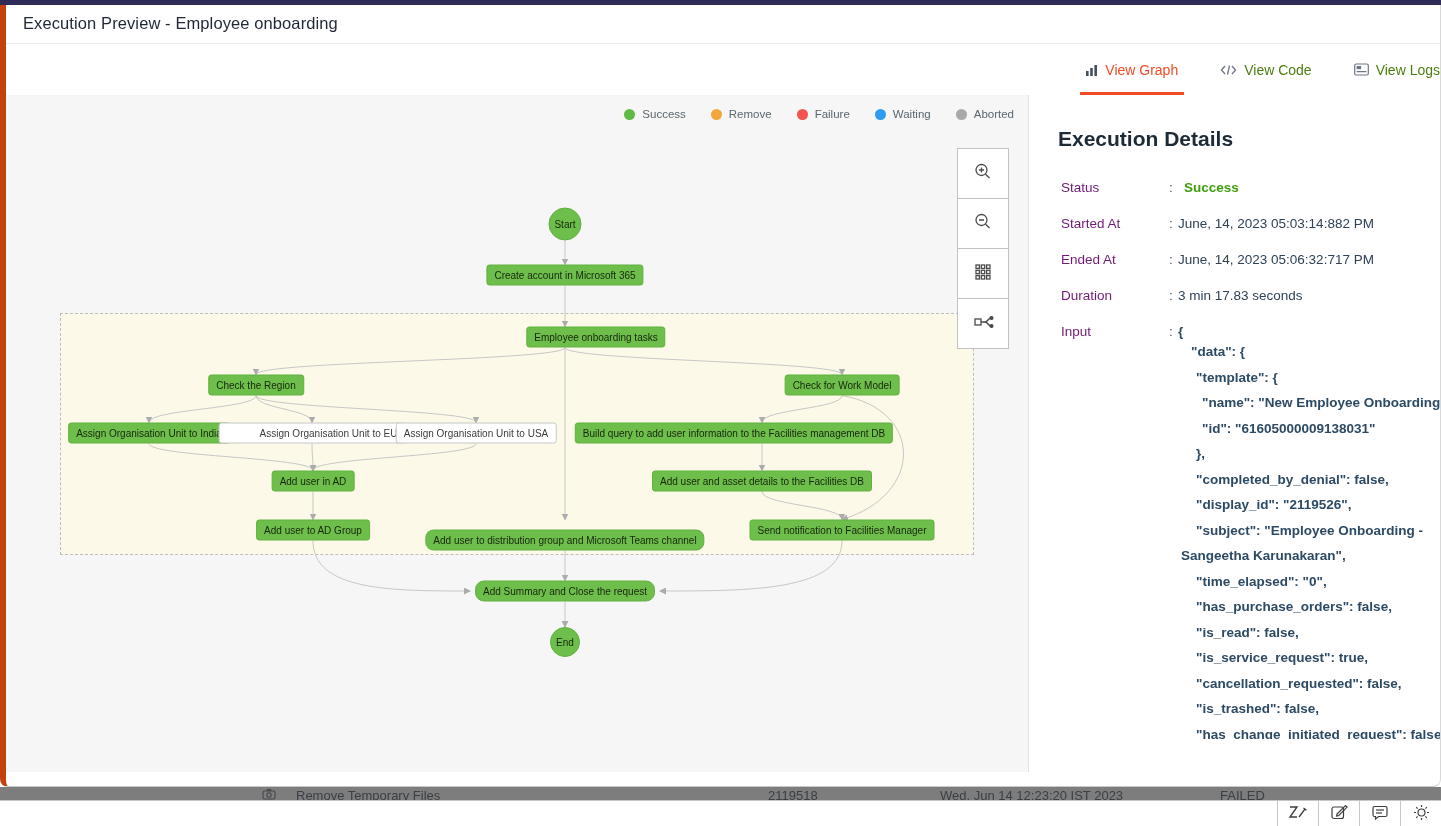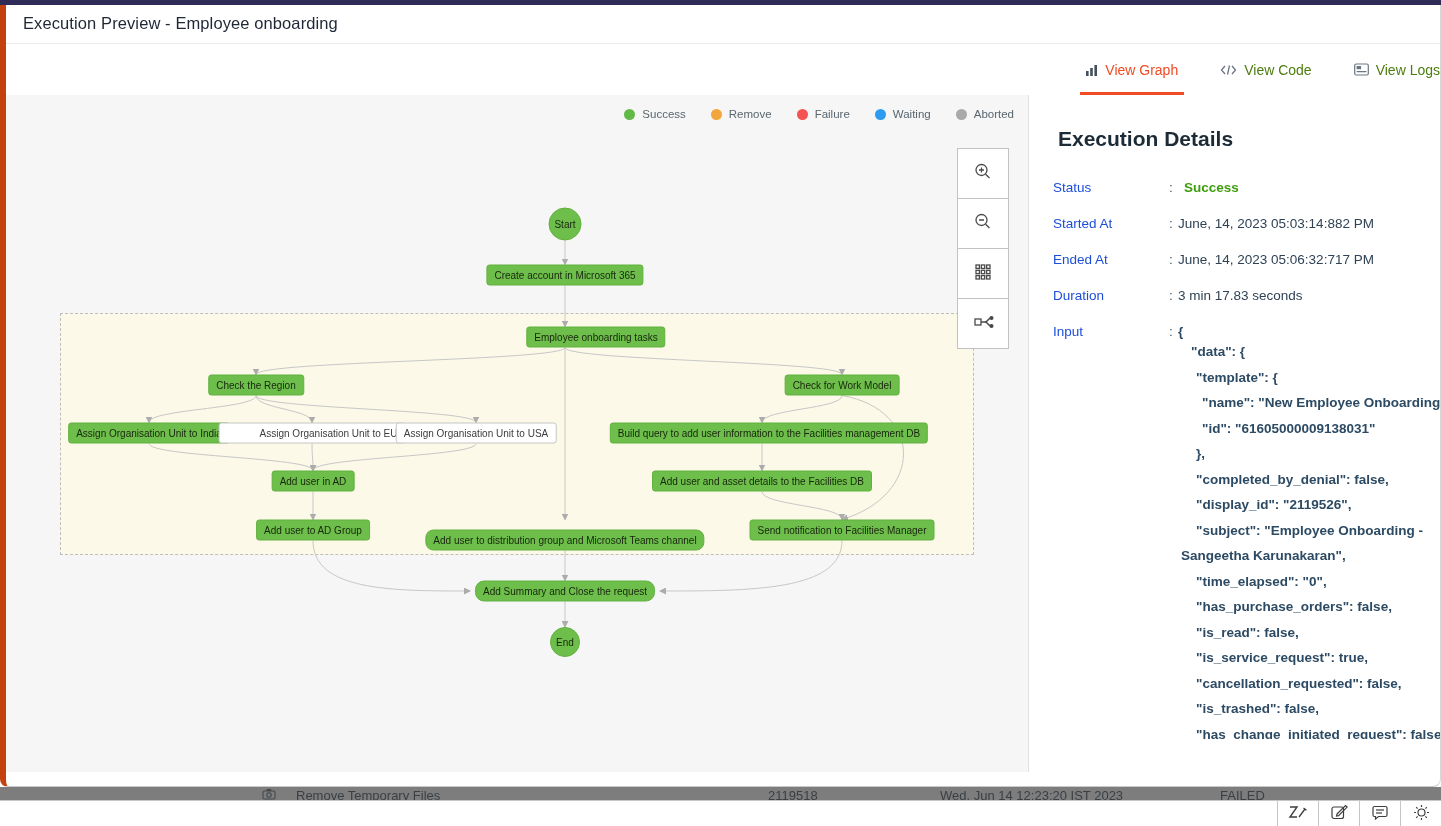--- a/index.html
+++ b/index.html
@@ -38,21 +38,21 @@
   .gtoolbar { position:absolute; left:951px; top:53px; width:52px; }
   .gbtn { width:52px; height:51px; background:#fff; border:1px solid #c2c2c2; margin-top:-1px; display:flex; align-items:center; justify-content:center; cursor:pointer; }
   .gbtn:first-child { margin-top:0; }
   .gbtn svg { stroke:#4a4a4a; fill:none; stroke-width:1.3; }
 
   .divider-v { position:absolute; left:1022px; top:0; width:1px; height:677px; background:#e2e2e2; }
 
   .side-panel { position:absolute; left:1023px; top:0; width:418px; height:677px; background:#fff; overflow:hidden; }
   .sp-title { position:absolute; left:29px; top:32px; font-size:21px; font-weight:700; color:#1c2b36; }
   .drow { position:absolute; left:0; width:100%; height:18px; font-size:13.5px; }
-  .dlabel { position:absolute; left:24px; color:#1d4ed8; }
+  .dlabel { position:absolute; left:32px; color:#701a75; }
   .dcolon { position:absolute; left:140px; color:#46555f; }
   .dval { position:absolute; left:149px; color:#2f4256; }
   .dval.green { color:#3f9e0d; font-weight:700; left:155px; }
   .dval.brace { color:#2c4a63; font-weight:700; }
   .json-block { position:absolute; left:149px; top:244px; width:265px; height:400px; overflow:hidden;
                 font-size:13.5px; color:#2c4a63; font-weight:600; }
   .json-line { height:25.5px; line-height:25.5px; white-space:nowrap; }
 
   .overlay-band { position:absolute; left:0; top:787px; width:1441px; height:13px; background:#7d7d7d; overflow:hidden; }
   .bg-row { position:absolute; top:0; width:100%; height:22px; font-size:13px; color:#3a3f44; }
@@ -139,21 +139,21 @@
           <div class="gnode success" style="left: 559px; top: 180px;">Create account in Microsoft 365</div>
           <div class="gnode success" style="left: 559px; top: 242px; margin-left: 31px;">Employee onboarding tasks</div>
           <div class="gnode success" style="left: 250px; top: 290px;">Check the Region</div>
           <div class="gnode success" style="left: 143px; top: 338px;">Assign Organisation Unit to India</div>
           <div class="gnode none" style="left: 306px; top: 338px; padding-left: 40px;">Assign Organisation Unit to EU</div>
           <div class="gnode none" style="left: 470px; top: 338px;">Assign Organisation Unit to USA</div>
           <div class="gnode success" style="left: 307px; top: 386px;">Add user in AD</div>
           <div class="gnode success" style="left: 307px; top: 435px;">Add user to AD Group</div>
           <div class="gnode success" style="left: 559px; top: 445px; border-radius: 8px;">Add user to distribution group and Microsoft Teams channel</div>
           <div class="gnode success" style="left: 836px; top: 290px;">Check for Work Model</div>
-          <div class="gnode success" style="left: 763px; top: 338px;">Build query to add user information to the Facilities management DB</div>
+          <div class="gnode success" style="left: 728px; top: 338px;">Build query to add user information to the Facilities management DB</div>
           <div class="gnode success" style="left: 756px; top: 386px;">Add user and asset details to the Facilities DB</div>
           <div class="gnode success" style="left: 836px; top: 435px;">Send notification to Facilities Manager</div>
           <div class="gnode success" style="left: 559px; top: 496px; border-radius: 9px;">Add Summary and Close the request</div>
           <div class="gnode success circle" style="left: 559px; top: 547px; width: 30px; height: 30px;">End</div>
         </div>
 
       <div class="legend" id="legend">
           <span class="legend-item">
             <span class="legend-dot" style="background: rgb(98, 186, 70);"></span>
             <span>Success</span>

